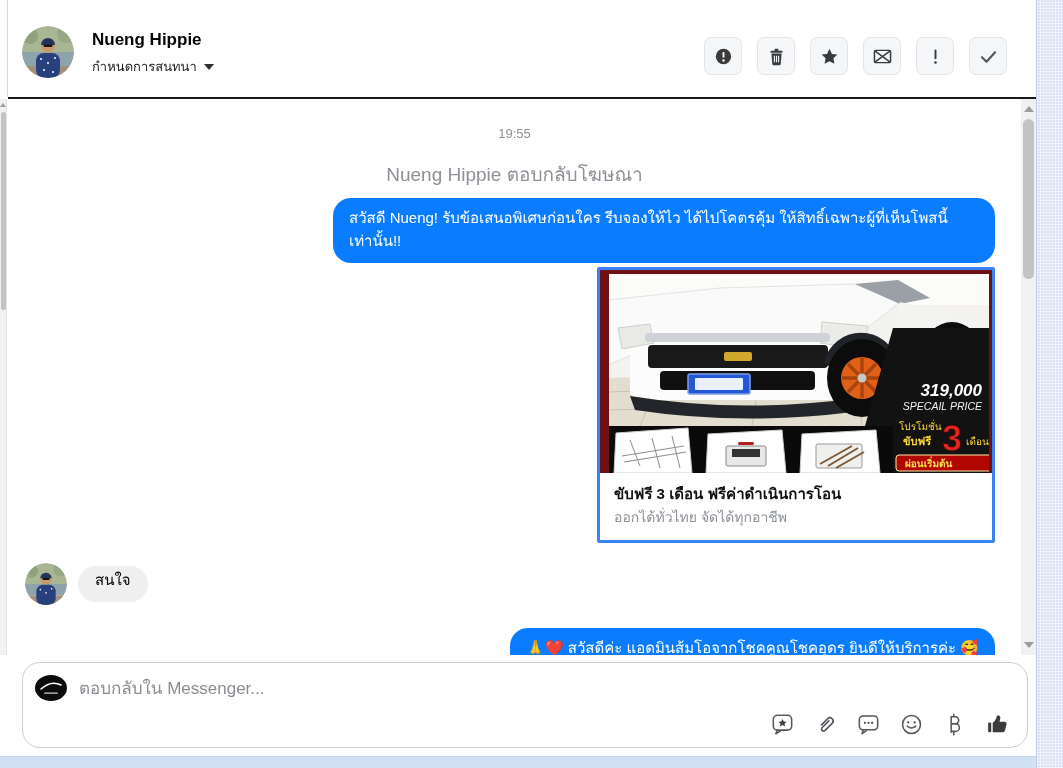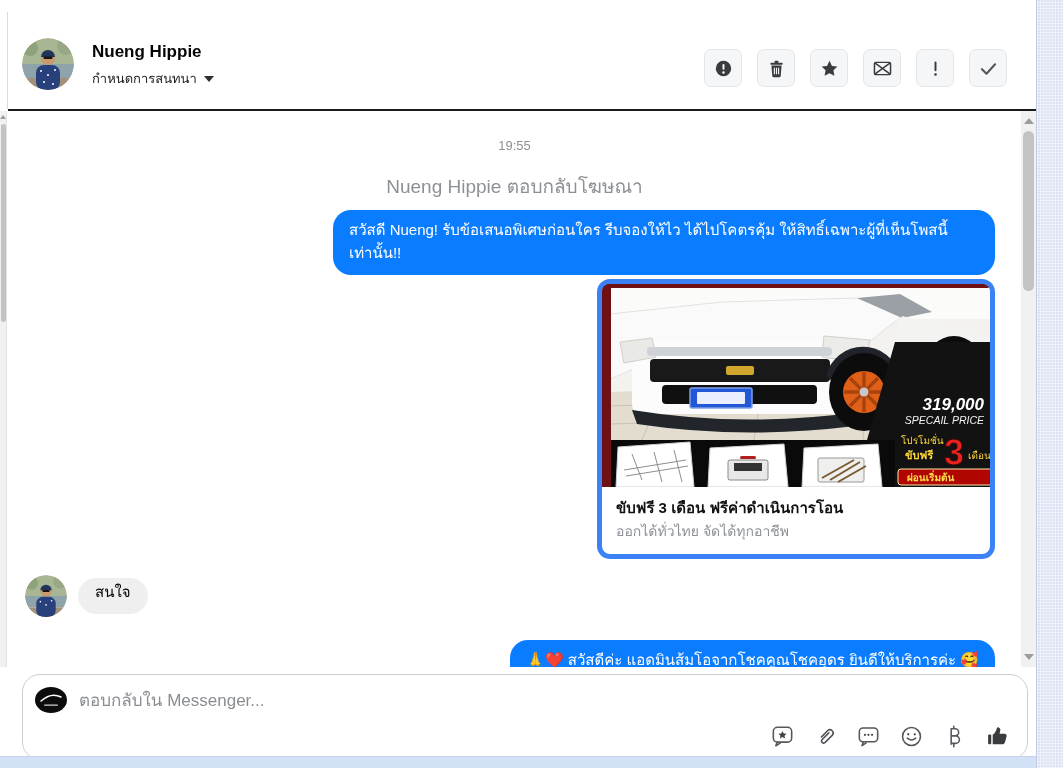--- a/index.html
+++ b/index.html
@@ -9,21 +9,21 @@
   .stage { position:absolute; left:0; top:0; width:1063px; height:768px; background:#fff; }
 
   
   .side-strip { position:absolute; left:1036px; top:0; width:27px; height:768px;
     background-color:#dce2f4;
     background-image:repeating-linear-gradient(0deg, rgba(255,255,255,.45) 0 1px, transparent 1px 3px),
                      repeating-linear-gradient(90deg, rgba(255,255,255,.45) 0 1px, transparent 1px 3px);
     border-left:1px solid #c3cbe2; }
   .bottom-strip { position:absolute; left:0; top:756px; width:1036px; height:12px; background:#d3e1f6; border-top:1px solid #c4d4ee; }
 
-  .app { position:absolute; left:0; top:12px; width:1036px; height:564px; background:#fff; }
+  .app { position:absolute; left:0; top:0; width:1036px; height:564px; background:#fff; }
 
   
   .header { position:absolute; left:0; top:0; width:1036px; height:97px; background:#fff; }
   .header-left-divider { position:absolute; left:7px; top:0; width:1px; height:97px; background:#d8dadf; }
   .header-underline { position:absolute; left:8px; top:97px; width:1028px; height:2px; background:#17191c; }
   .h-avatar { position:absolute; left:22px; top:26px; width:52px; height:52px; border-radius:50%; overflow:hidden; }
   .h-name { position:absolute; left:92px; top:30px; font-size:17px; font-weight:bold; color:#050505; }
   .h-sub { position:absolute; left:92px; top:56px; display:flex; align-items:center; gap:7px; font-size:13px; color:#1c1e21; cursor:pointer; }
   .caret-down { width:0; height:0; border-left:5px solid transparent; border-right:5px solid transparent; border-top:6px solid #2c2e31; }
   .h-actions { position:absolute; left:704px; top:37px; display:flex; gap:15px; }
@@ -33,21 +33,21 @@
 
   
   .chat { position:absolute; left:8px; top:99px; width:1013px; height:556px; background:#fff; overflow:hidden; }
   .c-time { position:absolute; left:0; top:27px; width:100%; text-align:center; font-size:13px; color:#8d9196; }
   .c-context { position:absolute; left:0; top:60px; width:100%; text-align:center; font-size:19px; color:#8d9196; }
 
   .bubble-out { background:#0a7cff; color:#fff; border-radius:18px; padding:9px 16px 11px; font-size:15px; line-height:1.5; }
   .b1 { position:absolute; right:26px; top:99px; width:662px; overflow-wrap:break-word; }
   .b2 { position:absolute; right:26px; top:529px; white-space:nowrap; }
 
-  .card { position:absolute; right:26px; top:168px; width:398px; border:5px solid #3b82f6; border-radius:13px; overflow:hidden; background:#fff; }
+  .card { position:absolute; right:26px; top:168px; width:398px; border:3px solid #3b82f6; border-radius:2px; overflow:hidden; background:#fff; }
   .card-img { display:block; width:398px; height:203px; }
   .card-cap { padding:10px 14px 13px; }
   .card-title { font-size:15px; font-weight:bold; color:#111; line-height:1.45; }
   .card-sub { font-size:14px; color:#8d9196; line-height:1.4; margin-top:3px; }
 
   .in-row { position:absolute; left:17px; top:464px; display:flex; align-items:center; }
   .in-avatar { width:42px; height:42px; border-radius:50%; overflow:hidden; flex:none; }
   .bubble-in { margin-left:11px; background:#efeff0; color:#050505; border-radius:18px; padding:2px 17px 10px; font-size:15px; }
 
   

